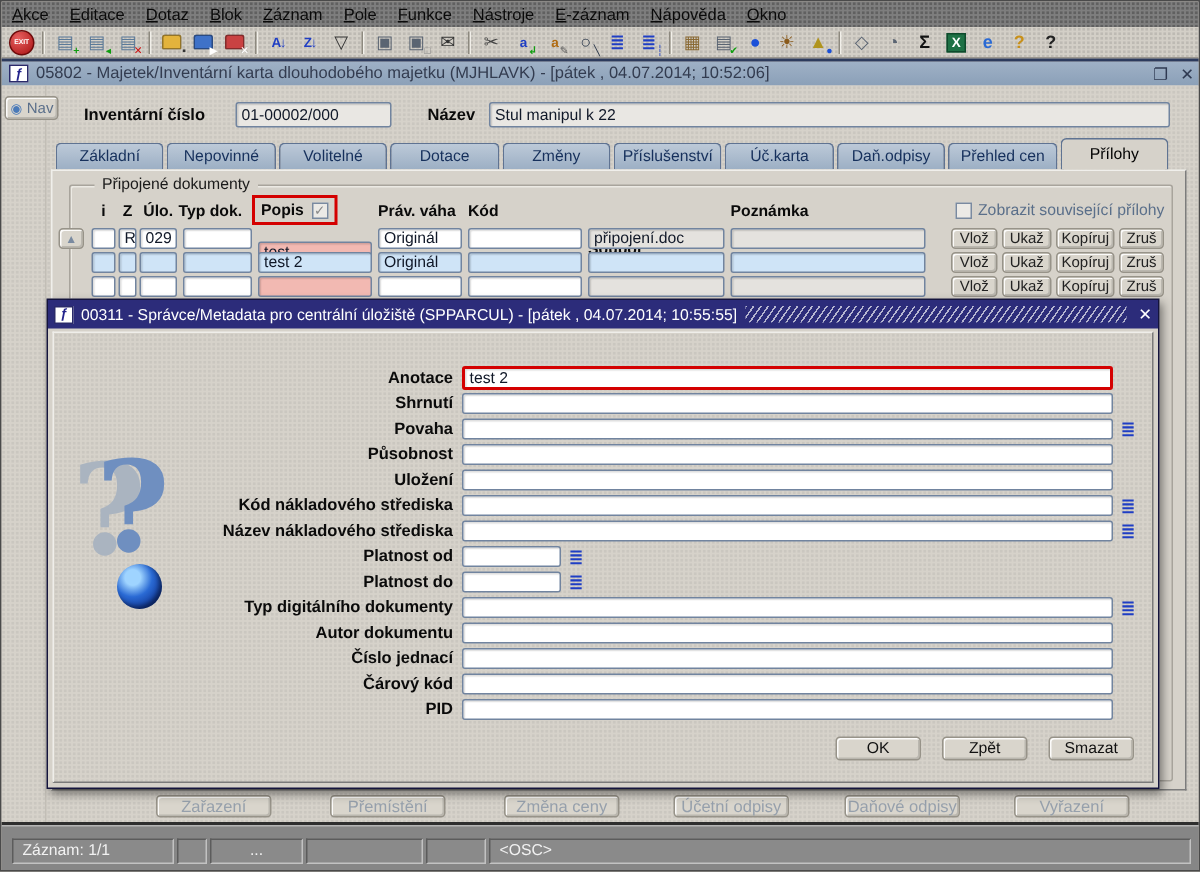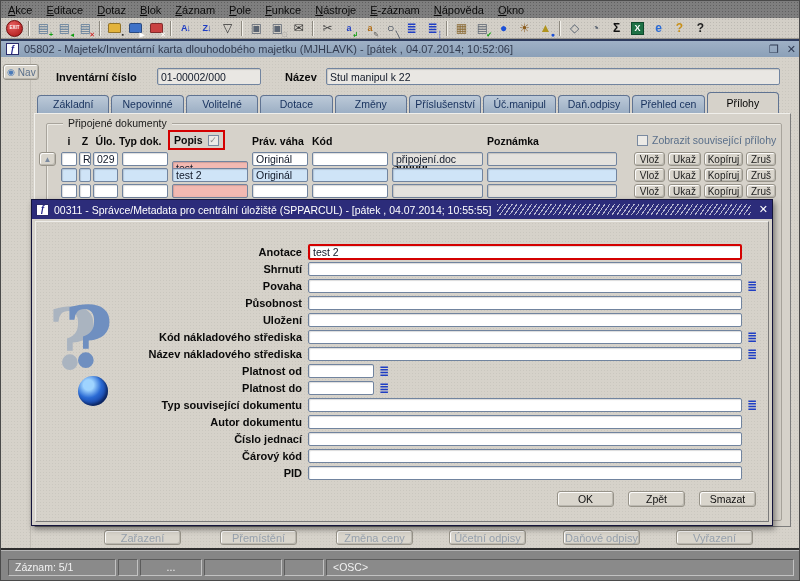--- a/index.html
+++ b/index.html
@@ -264,21 +264,21 @@
     <span class="hdr-label" style="left:284px">Název</span>
     <input class="fld hdr-input" style="left: 325px; width: 454px; background: rgb(233, 231, 227);" readonly="" value="Stul manipul k 22">
 
     <div class="tabs" id="tabs">
         <div class="tab">Základní</div>
         <div class="tab">Nepovinné</div>
         <div class="tab">Volitelné</div>
         <div class="tab">Dotace</div>
         <div class="tab">Změny</div>
         <div class="tab">Příslušenství</div>
-        <div class="tab">Úč.manipul</div>
+        <div class="tab">Úč.karta</div>
         <div class="tab">Daň.odpisy</div>
         <div class="tab">Přehled cen</div>
         <div class="tab active">Přílohy</div>
       </div>
 
     <div class="panel">
       <div class="groupbox">
         <span class="legend">Připojené dokumenty</span>
       </div>
     </div>
@@ -399,21 +399,21 @@
             <div class="dlglabel">Platnost od</div>
             <div class="fld dlginput short"></div>
             <div class="lov">≣</div>
           </div>
           <div class="dlgrow">
             <div class="dlglabel">Platnost do</div>
             <div class="fld dlginput short"></div>
             <div class="lov">≣</div>
           </div>
           <div class="dlgrow">
-            <div class="dlglabel">Typ související dokumentu</div>
+            <div class="dlglabel">Typ digitálního dokumenty</div>
             <div class="fld dlginput"></div>
             <div class="lov">≣</div>
           </div>
           <div class="dlgrow">
             <div class="dlglabel">Autor dokumentu</div>
             <div class="fld dlginput"></div>
           </div>
           <div class="dlgrow">
             <div class="dlglabel">Číslo jednací</div>
             <div class="fld dlginput"></div>
@@ -430,21 +430,21 @@
       <div class="dlg-btns" id="dlgbtns">
           <div class="dlgbtn b3">OK</div>
           <div class="dlgbtn b3">Zpět</div>
           <div class="dlgbtn b3">Smazat</div>
         </div>
     </div>
   </div>
 
   <div class="statusbar">
     <div class="sb-row" id="sbrow">
-        <div class="seg" style="width: 108px;">Záznam: 5/1</div>
+        <div class="seg" style="width: 108px;">Záznam: 1/1</div>
         <div class="seg" style="width: 20px;"></div>
         <div class="seg" style="width: 62px; text-align: center;">...</div>
         <div class="seg" style="width: 78px;"></div>
         <div class="seg" style="width: 40px;"></div>
         <div class="seg" style="flex: 1 1 0%;">&lt;OSC&gt;</div>
       </div>
   </div>
 </div>
 
 </body></html>

